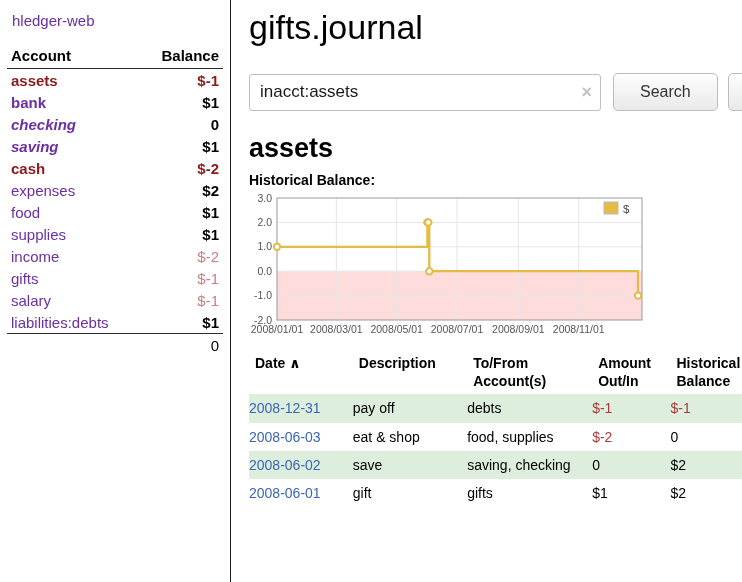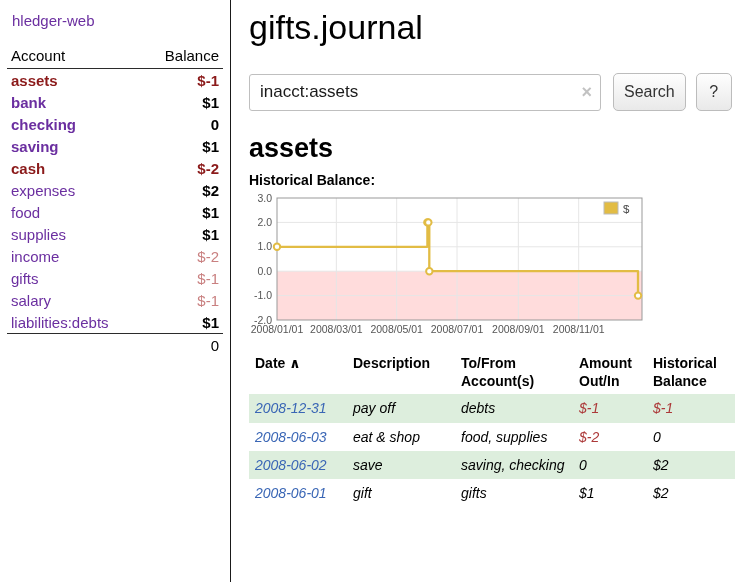--- a/index.html
+++ b/index.html
@@ -9,59 +9,59 @@
     background: #fff; color: #000; overflow: hidden;
   }
   .app { display: flex; width: 612px; height: 582px; }
 
   
   .sidebar { width: 231px; flex: 0 0 231px; border-right: 1px solid #1a1a1a; padding-top: 10px; }
   .brand { padding: 2px 12px 0; font-size: 15px; }
   .brand a, .nav a { color: var(--purple); text-decoration: none; cursor: pointer; }
   .nav { padding: 0 12px; margin-top: 47px; font-size: 15px; }
   .accounts { border-collapse: collapse; width: calc(100% - 14px); margin: 16px 7px 0; font-size: 15px; }
-  .accounts th { font-weight: normal; border-bottom: 1px solid #2b2b2b; padding: 2px 4px 4px; }
+  .accounts th { font-weight: bold; border-bottom: 1px solid #2b2b2b; padding: 2px 4px 4px; }
   .h-acct { text-align: left; padding-left: 6px; }
   .h-bal  { text-align: right; padding-right: 4px; }
   .accounts td { padding: 2.5px 4px; }
   .acct-cell { white-space: nowrap; }
-  .ind1 { padding-left: 13px; } .ind2 { padding-left: 22px; } .ind3 { padding-left: 31px; }
+  .ind1 { padding-left: 13px; } .ind2 { padding-left: 22px; } .ind3 { padding-left: 31px; font-style: italic; }
   .acct { color: var(--purple); text-decoration: none; cursor: pointer; }
   .acct.b { font-weight: bold; }
   .acct.name-neg { color: var(--neg-strong); }
   .bal { text-align: right; font-weight: bold; padding-right: 4px; }
   .bal.neg-strong { color: var(--neg-strong); }
   .bal.neg-soft { color: var(--neg-soft); font-weight: normal; }
   .t-spacer, .t-val { border-top: 1px solid #2b2b2b; }
   .t-val { text-align: right; padding: 3px 4px; }
 
   
   .content { flex: 1; padding: 6px 8px 0 18px; }
   h1 { font-size: 34px; font-weight: 400; margin: 2px 0 0; }
   .search-row { display: flex; align-items: center; margin-top: 26px; }
   .search-box { position: relative; width: 352px; }
   .search-box input {
     width: 100%; height: 37px; border: 1px solid #bfbfbf; border-radius: 3px;
     font-size: 17px; padding: 0 30px 0 10px; color: #1a1a1a; font-family: inherit;
   }
   .clear { position: absolute; right: 9px; top: 8px; color: #c2c2c2; font-size: 18px; font-weight: bold; line-height: 20px; cursor: pointer; }
   .btn {
-    margin-left: 12px; height: 38px; padding: 0 10px; font-size: 16px; font-family: inherit;
+    margin-left: 12px; height: 38px; padding: 0 26px; font-size: 16px; font-family: inherit;
     color: #333; background: linear-gradient(#fefefe, #e9e9e9);
     border: 1px solid #bcbcbc; border-radius: 5px; cursor: pointer;
   }
   .btn-help { margin-left: 10px; width: 36px; padding: 0; }
   h2 { font-size: 27px; font-weight: bold; margin-top: 22px; }
   .chart-label { font-weight: bold; font-size: 14px; margin-top: 8px; }
   #chart { margin-top: 4px; }
 
   .register { border-collapse: collapse; width: 100%; margin-top: 6px; font-size: 14px; table-layout: fixed; }
   .register th { font-weight: bold; text-align: left; vertical-align: top; padding: 2px 6px 4px; line-height: 1.3; }
   .register th.r, .register td.r { text-align: left; }
-  .register td { vertical-align: top; padding: 5px 6px; line-height: 1.3; font-style: italic; }
+  .register td { vertical-align: top; padding: 5px 0; line-height: 1.3; }
   tr.shaded { background: var(--row-green); }
   .datelink { color: var(--blue); text-decoration: none; white-space: nowrap; cursor: pointer; }
   td.neg { color: var(--neg-table); }
   .hl { display: block; }
   .sort { font-weight: bold; }
 </style>
 </head>
 <body>
 
 <div class="app">

